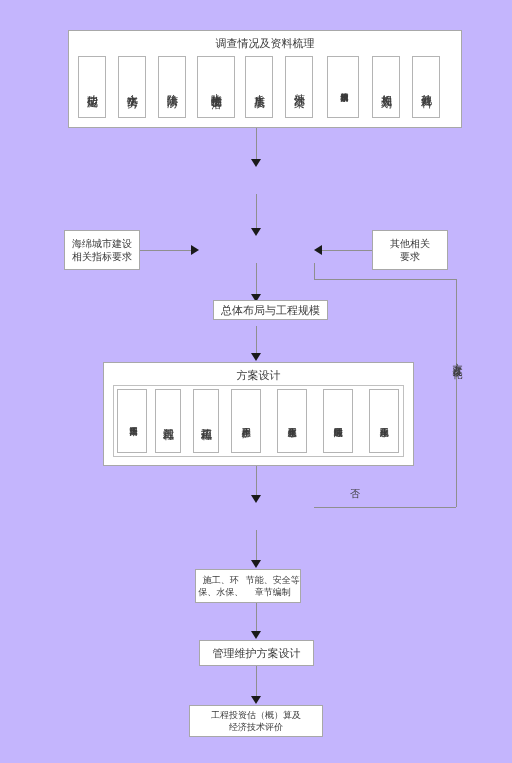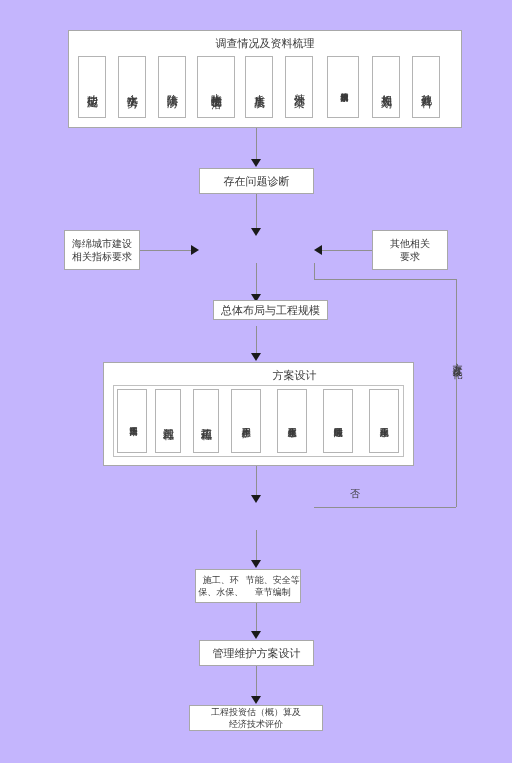--- a/index.html
+++ b/index.html
@@ -128,21 +128,20 @@
   <div class="vbox" style="left:197px; top:56px; width:38px; height:62px; font-size:11px;">水陆生物群落</div>
   <div class="vbox" style="left:245px; top:56px; width:28px; height:62px; font-size:11px;">水质底质</div>
   <div class="vbox" style="left:285px; top:56px; width:28px; height:62px; font-size:11px;">外源污染</div>
   <div class="vbox" style="left:327px; top:56px; width:32px; height:62px; font-size:8px; letter-spacing:0px; line-height:1.12;">水工构筑物引排水调度</div>
   <div class="vbox" style="left:372px; top:56px; width:28px; height:62px; font-size:11px;">相关规划</div>
   <div class="vbox" style="left:412px; top:56px; width:28px; height:62px; font-size:11px;">其他资料</div>
 
   <div class="vline" style="left:256px; top:128px; height:33px;"></div>
   <div class="arrow-down" style="left:251px; top:159px;"></div>
 
-  <div class="box" style="left:199px; top:168px; width:115px; height:26px; font-size:11px;">存在问题诊断</div>
 
   <div class="vline" style="left:256px; top:194px; height:36px;"></div>
   <div class="arrow-down" style="left:251px; top:228px;"></div>
 
 
   <div class="box" style="left:64px; top:230px; width:76px; height:40px; font-size:10px; flex-direction:column;">
     <span>海绵城市建设</span>
     <span>相关指标要求</span>
   </div>
   <div class="hline" style="left:140px; top:250px; width:51px;"></div>
@@ -157,21 +156,21 @@
 
   <div class="vline" style="left:256px; top:263px; height:33px;"></div>
   <div class="arrow-down" style="left:251px; top:294px;"></div>
 
   <div class="box" style="left:213px; top:300px; width:115px; height:20px; font-size:11px;">总体布局与工程规模</div>
 
   <div class="vline" style="left:256px; top:326px; height:29px;"></div>
   <div class="arrow-down" style="left:251px; top:353px;"></div>
 
   <div class="group" style="left:103px; top:362px; width:311px; height:104px;"></div>
-  <div class="group-title" style="left:103px; top:368px; width:311px; font-size:11px;padding-left:36px;">方案设计</div>
+  <div class="group-title" style="left:103px; top:368px; width:311px; font-size:11px;">方案设计</div>
 
   <div class="group" style="left:113px; top:385px; width:291px; height:72px; border-color:#c0c0c0;"></div>
 
   <div class="vbox" style="left:117px; top:389px; width:30px; height:64px; font-size:8px; letter-spacing:0px; line-height:1.12;">天源污染治理工程</div>
   <div class="vbox" style="left:155px; top:389px; width:26px; height:64px; font-size:11px;">截污工程</div>
   <div class="vbox" style="left:193px; top:389px; width:26px; height:64px; font-size:11px;">疏拓工程</div>
   <div class="vbox" style="left:231px; top:389px; width:30px; height:64px; font-size:9px; letter-spacing:0px; line-height:1.15;">生态护岸工程</div>
   <div class="vbox" style="left:277px; top:389px; width:30px; height:64px; font-size:9px; letter-spacing:0px; line-height:1.15;">水生态修复工程</div>
   <div class="vbox" style="left:323px; top:389px; width:30px; height:64px; font-size:9px; letter-spacing:0px; line-height:1.15;">陆域缓冲带工程</div>
   <div class="vbox" style="left:369px; top:389px; width:30px; height:64px; font-size:9px; letter-spacing:0px; line-height:1.15;">水质净化工程</div>
@@ -198,18 +197,18 @@
   </div>
 
   <div class="vline" style="left:256px; top:603px; height:30px;"></div>
   <div class="arrow-down" style="left:251px; top:631px;"></div>
 
   <div class="box" style="left:199px; top:640px; width:115px; height:26px; font-size:11px;">管理维护方案设计</div>
 
   <div class="vline" style="left:256px; top:666px; height:32px;"></div>
   <div class="arrow-down" style="left:251px; top:696px;"></div>
 
-  <div class="box" style="left:189px; top:705px; width:134px; height:26px; font-size:9px; flex-direction:column;">
+  <div class="box" style="left:189px; top:705px; width:134px; height:32px; font-size:9px; flex-direction:column;">
     <span>工程投资估（概）算及</span>
     <span>经济技术评价</span>
   </div>
 
 </div>
 
 </body></html>

